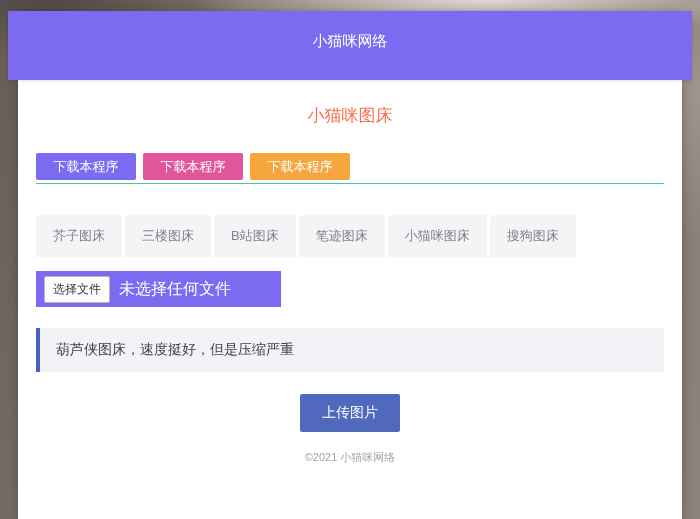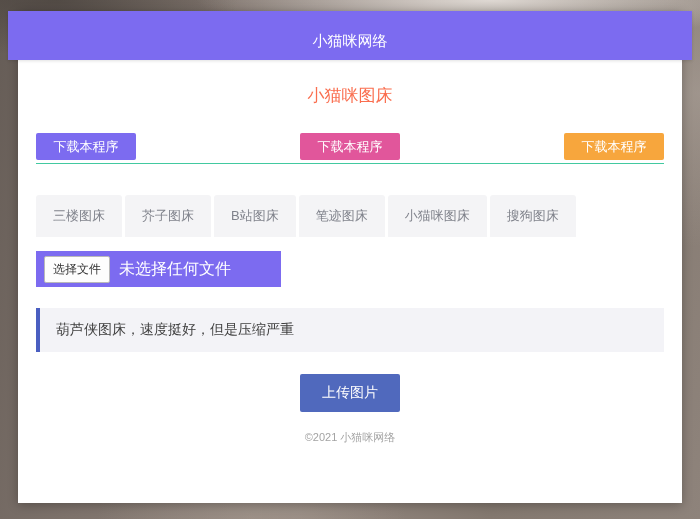--- a/index.html
+++ b/index.html
@@ -18,21 +18,21 @@
     position: relative;
     width: 664px;
     margin: 9px auto 0 auto;
     background: #ffffff;
     box-shadow: 0 2px 10px rgba(0,0,0,0.28);
     padding-bottom: 58px;
   }
 
   .banner {
     margin: 11px -10px 0 -10px;
-    height: 49px;
+    height: 69px;
     line-height: 60px;
     background: #7c6bf0;
     color: #ffffff;
     text-align: center;
     font-size: 15px;
     box-shadow: 0 1px 3px rgba(0,0,0,0.12);
   }
 
   .content { padding: 0 18px; }
 
@@ -40,22 +40,22 @@
     margin-top: 24px;
     text-align: center;
     color: #fa6e4f;
     font-size: 17px;
     font-weight: normal;
   }
 
   .dl-row {
     margin-top: 26px;
     display: flex;
-    justify-content: space-between;
-    gap: 22px;
+    justify-content: flex-start;
+    gap: 7px;
   }
   .dl-btn {
     width: 100px;
     height: 27px;
     border: none;
     border-radius: 2px;
     color: #ffffff;
     font-size: 13px;
     font-family: inherit;
     cursor: pointer;
@@ -159,22 +159,22 @@
 
     <div class="dl-row">
       <button class="dl-btn purple">下载本程序</button>
       <button class="dl-btn pink">下载本程序</button>
       <button class="dl-btn orange">下载本程序</button>
     </div>
 
     <hr class="divider">
 
     <div class="tabs">
+      <div class="tab">芥子图床</div>
       <div class="tab">三楼图床</div>
-      <div class="tab">芥子图床</div>
       <div class="tab">B站图床</div>
       <div class="tab">笔迹图床</div>
       <div class="tab">小猫咪图床</div>
       <div class="tab">搜狗图床</div>
     </div>
 
     <div class="file-input">
       <button class="file-btn">选择文件</button>
       <span class="file-status">未选择任何文件</span>
     </div>

